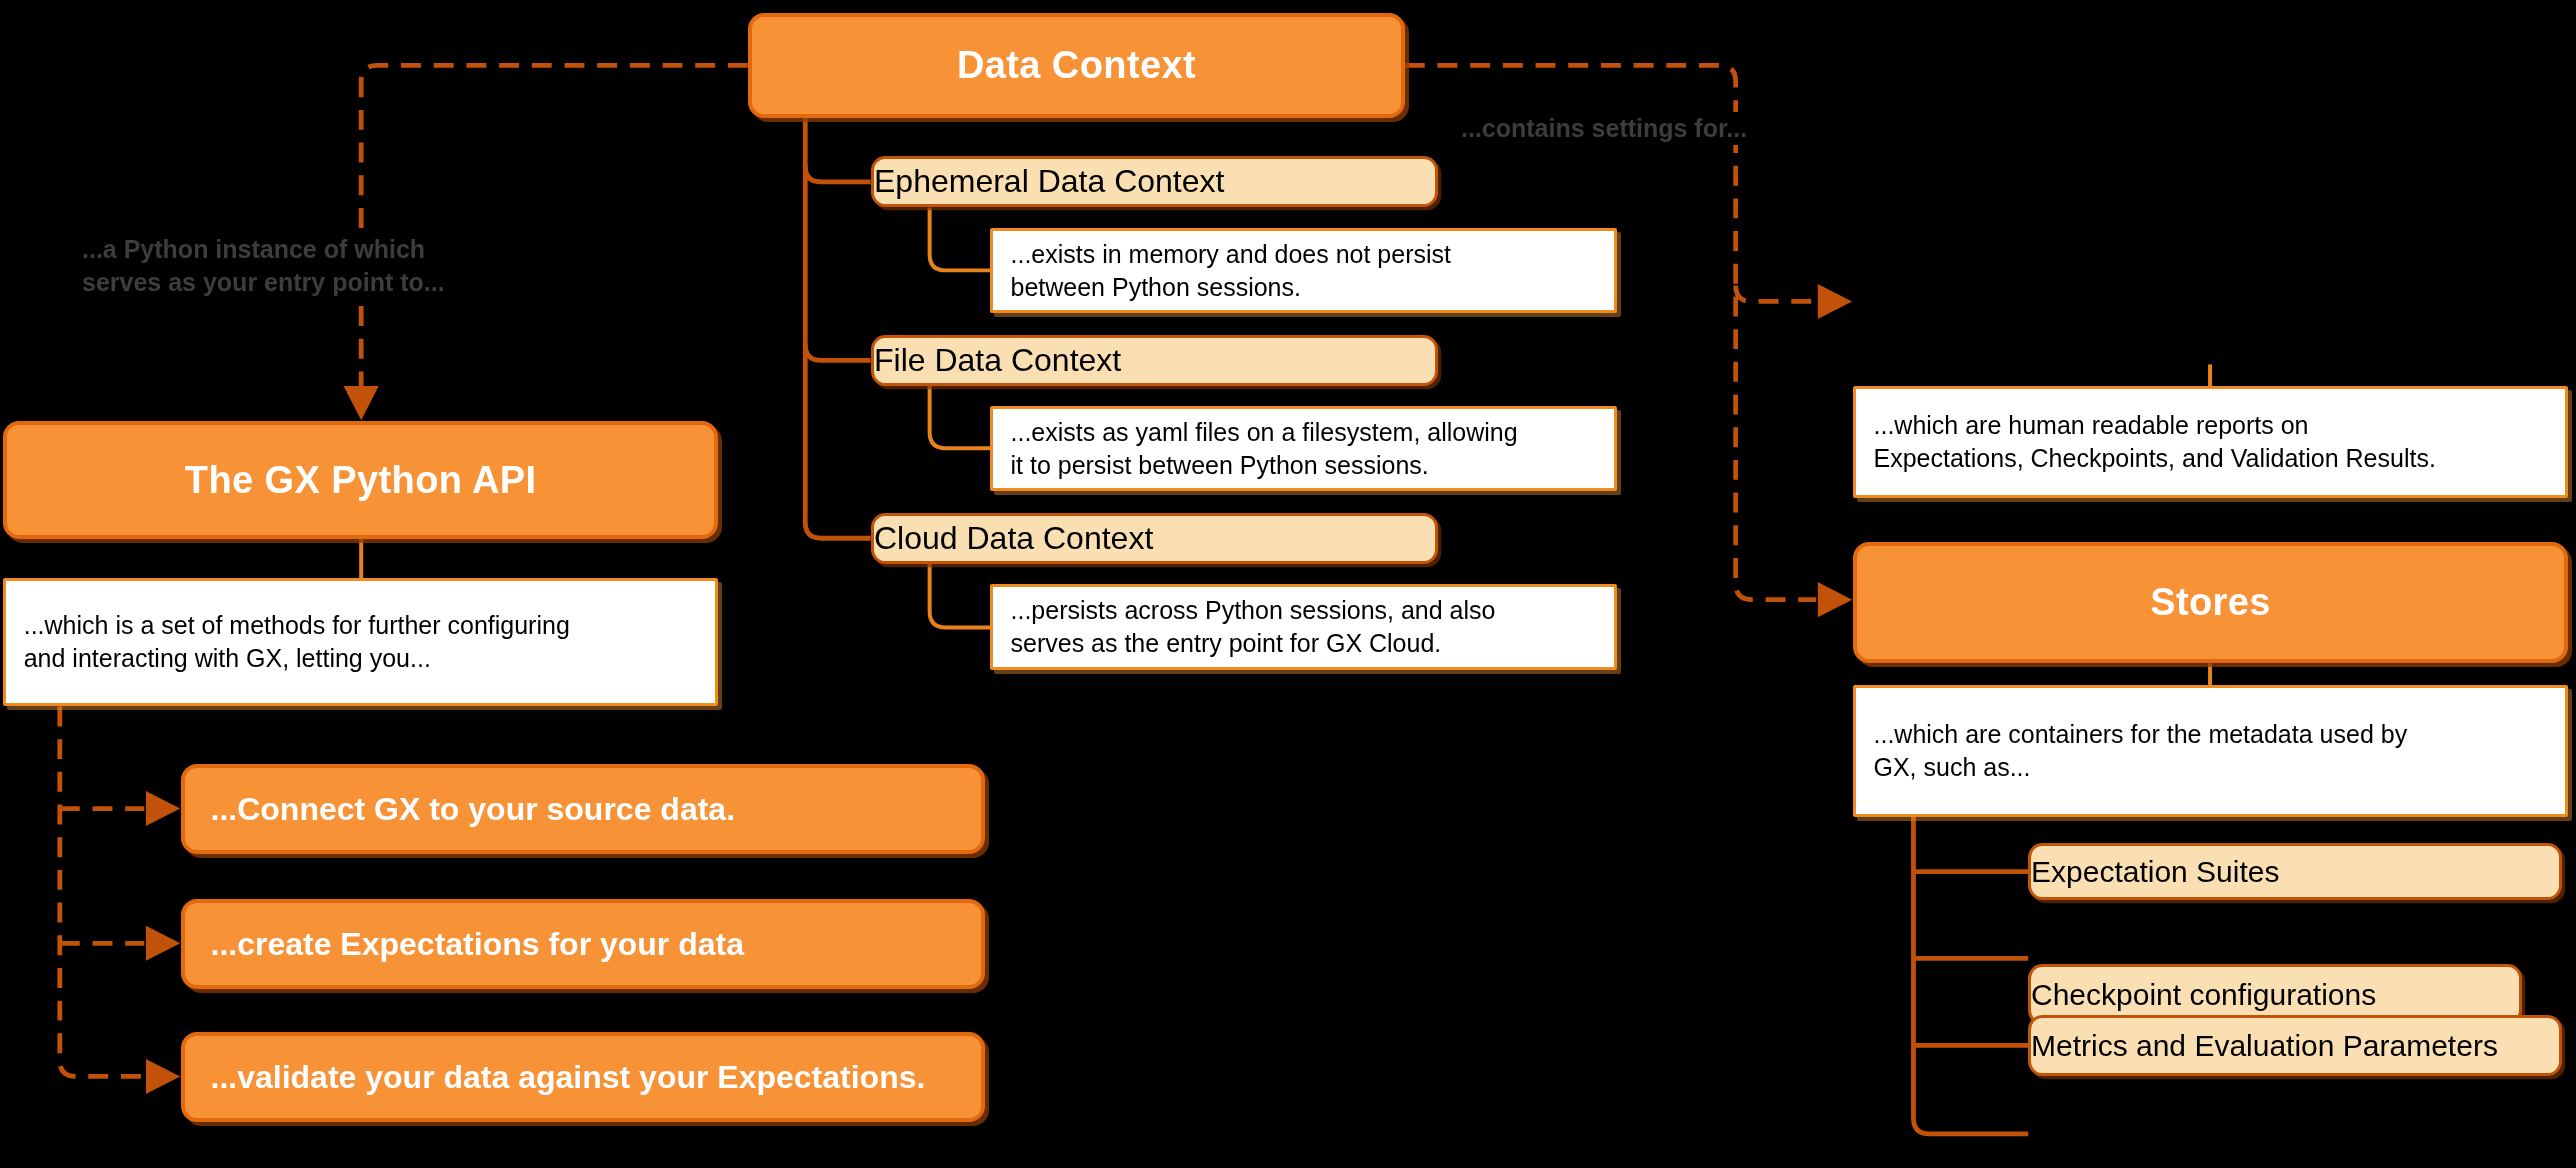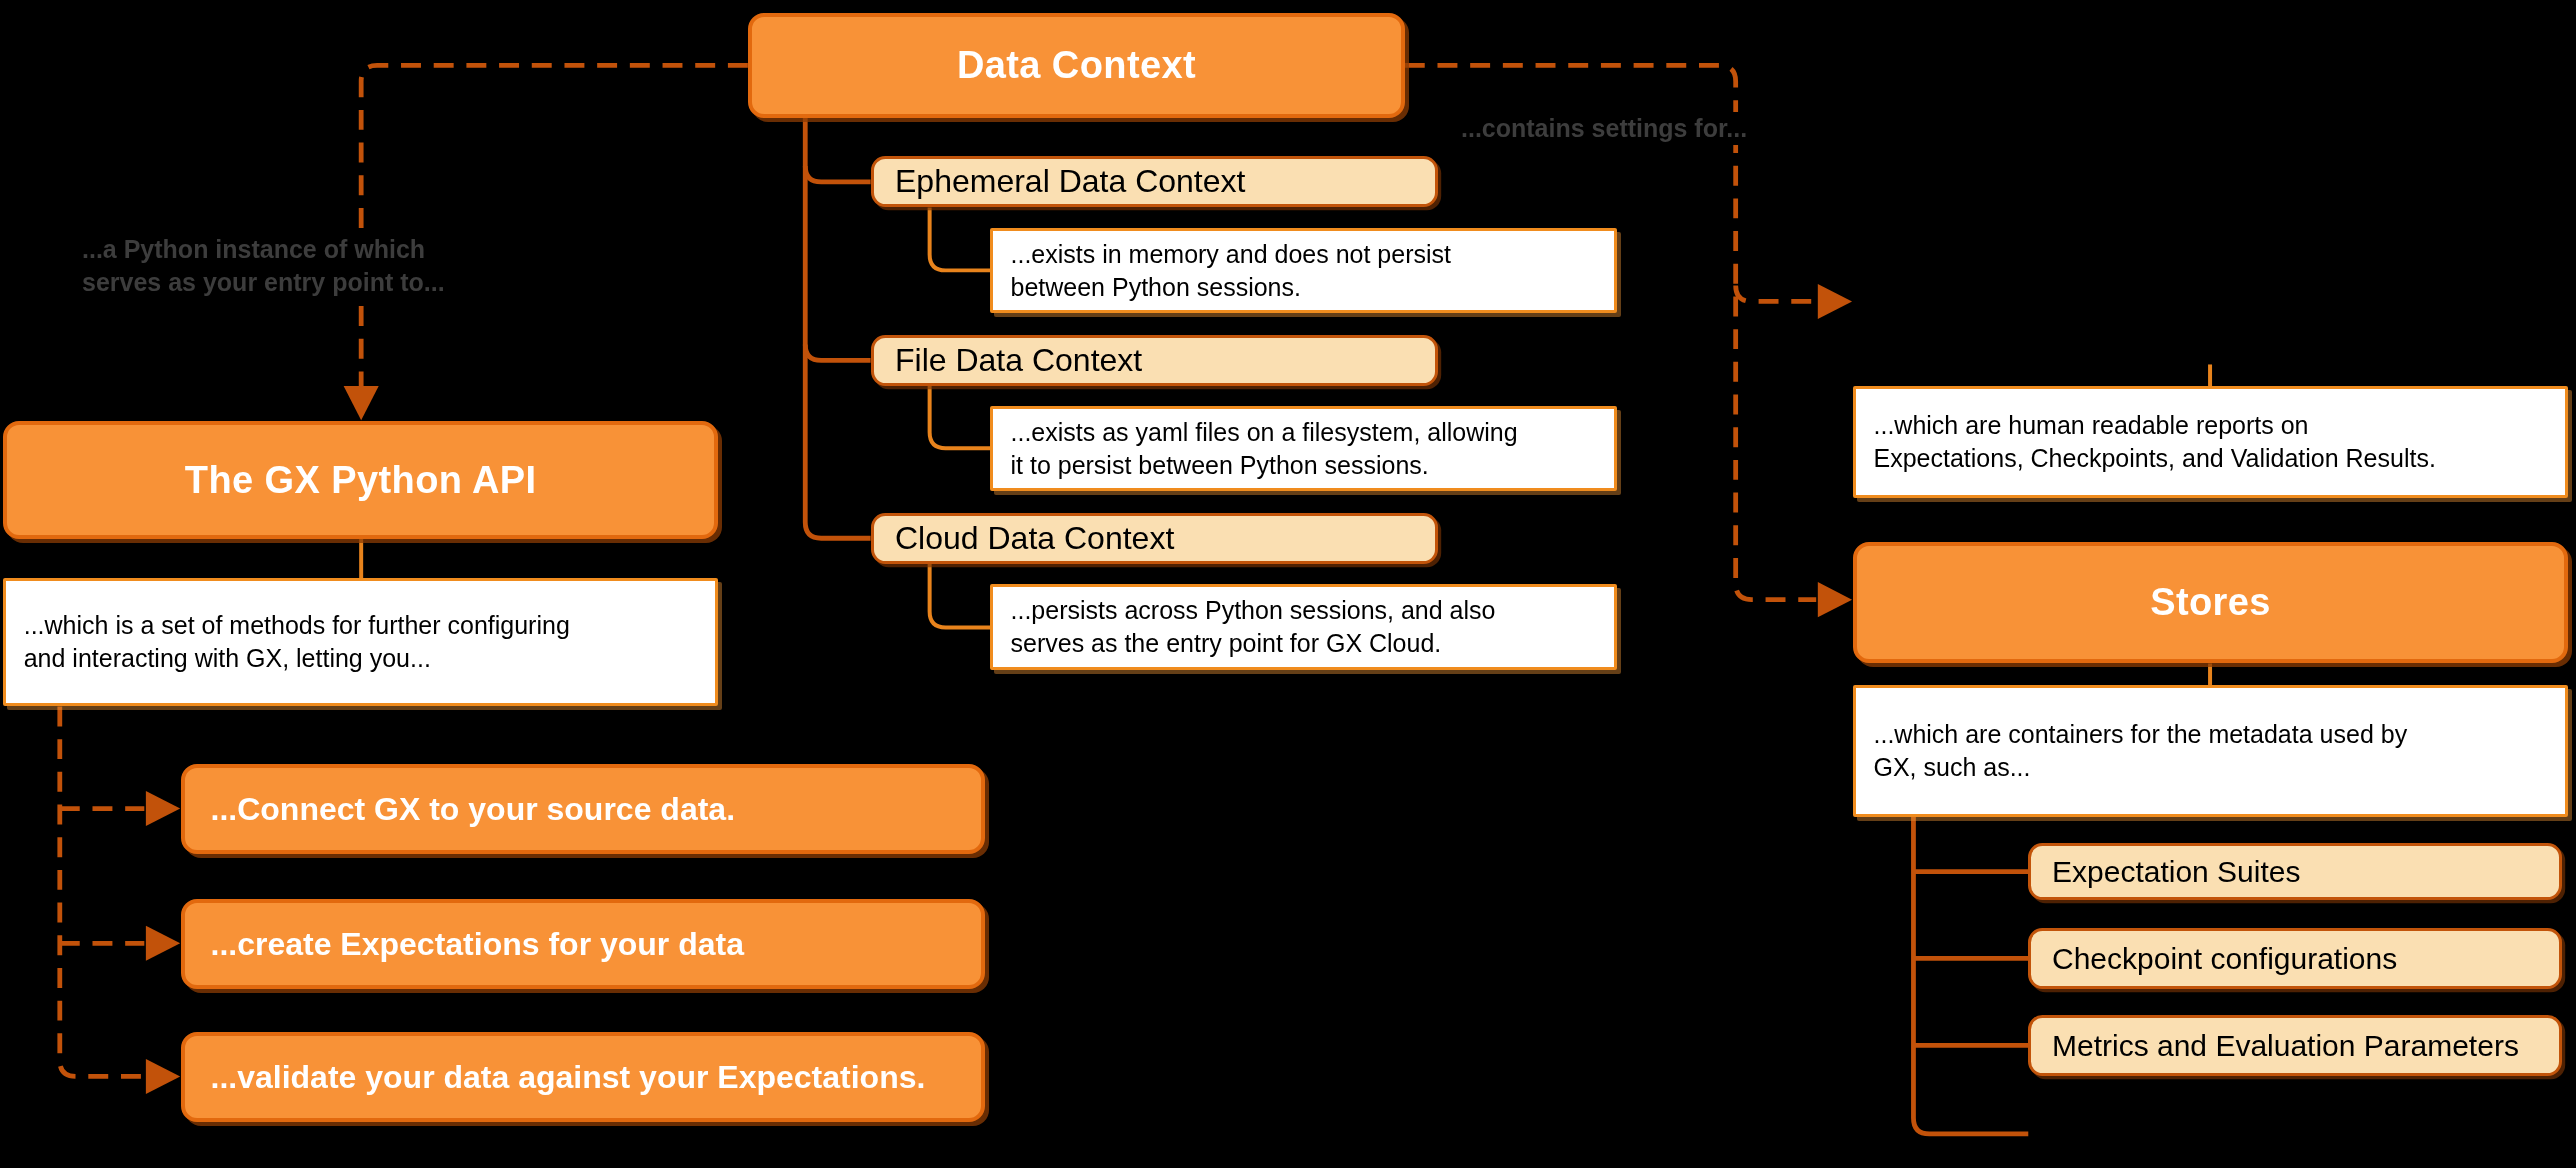--- a/index.html
+++ b/index.html
@@ -37,21 +37,20 @@
     border-radius:16px;
     box-shadow:4px 4px 0 rgba(140,60,4,0.75);
     justify-content:center;
   }
   .node.primary.action{justify-content:flex-start;padding-left:25.5px;}
   .node.light{
     background:var(--light-fill);
     border:3.2px solid var(--light-border);
     border-radius:14.4px;
     box-shadow:3.2px 3.2px 0 rgba(120,50,4,0.65);
-    padding-left:21px;
   }
   .node.white{
     background:var(--white-fill);
     border:3.2px solid var(--white-border);
     border-radius:2px;
     box-shadow:4px 4px 0 rgba(224,140,50,0.45);
     padding:9.6px 17.5px;
   }
   .title{
     color:var(--title-text);
@@ -191,21 +190,21 @@
     <span class="title">Stores</span>
   </div>
   <div class="node white" style="left:1853px;top:685px;width:715px;height:132px">
     <span class="desc-text">...which are containers for the metadata used by
 GX, such as...</span>
   </div>
 
   <div class="node light" style="left:2028px;top:843px;width:534px;height:57px">
     <span class="item-label">Expectation Suites</span>
   </div>
-  <div class="node light" style="left:2028px;top:928px;width:534px;height:61px">
+  <div class="node light" style="left:2028px;top:964px;width:494px;height:61px">
     <span class="item-label">Checkpoint configurations</span>
   </div>
   <div class="node light" style="left:2028px;top:1015px;width:534px;height:61px">
     <span class="item-label">Metrics and Evaluation Parameters</span>
   </div>
 
   <div class="edge-label" style="left:82px;top:233px;width:558px">...a Python instance of which
 serves as your entry point to...</div>
   <div class="edge-label" style="left:1461px;top:112px;width:558px">...contains settings for...</div>
 

